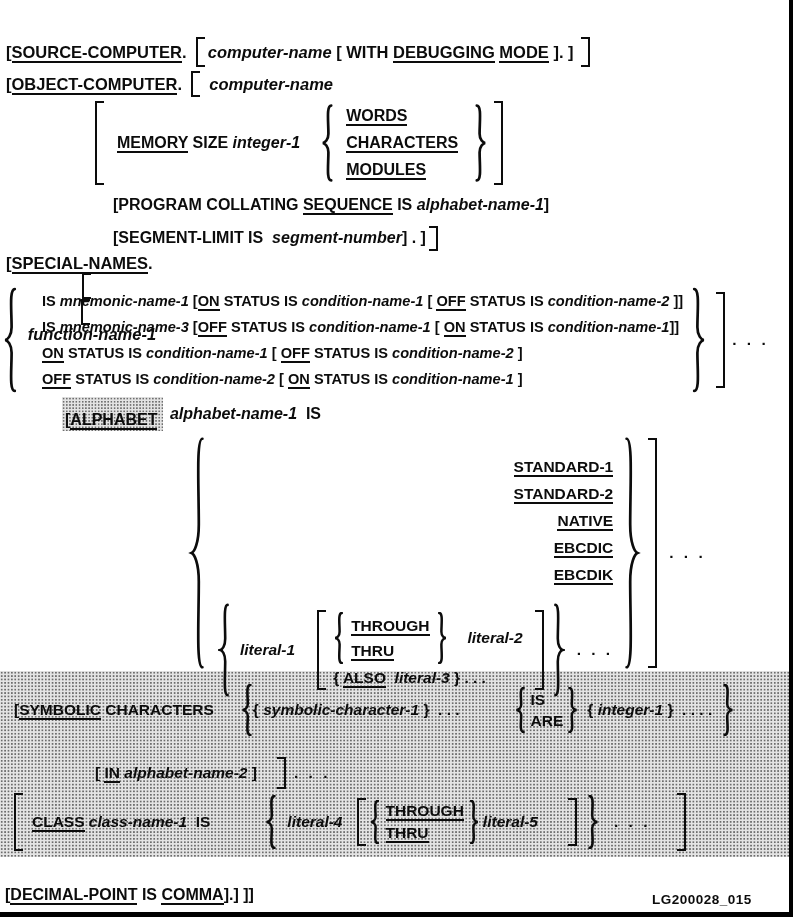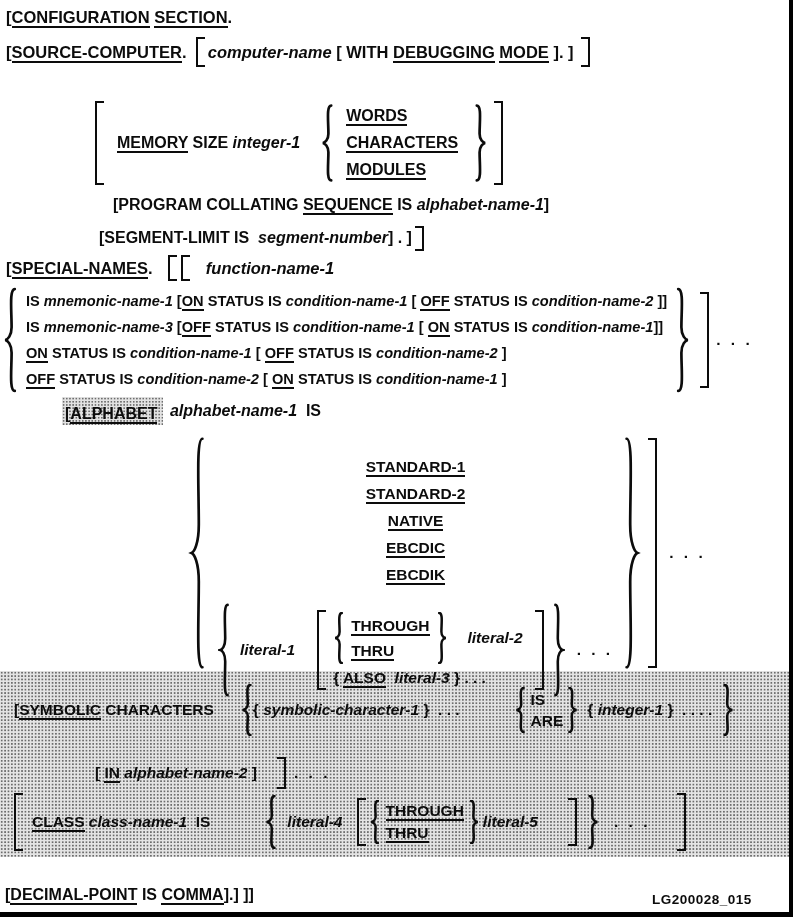--- a/index.html
+++ b/index.html
@@ -18,49 +18,51 @@
   .snline{height:26px;display:flex;align-items:center;font-size:14.6px;}
   .bk{box-sizing:border-box;width:9px;flex:none;border:2.7px solid #0c0c0c;}
   .bk.l{border-right:none;}
   .bk.r{border-left:none;}
   svg.brc{flex:none;display:block;}
   .dots{letter-spacing:3px;}
   .hl{
     background-color:#e3e3e3;
     background-image:radial-gradient(circle,#6e6e6e 0.9px,transparent 1px);
     background-size:3.2px 3.2px;
-    padding:8px 6px 2px 3px;
+    padding:14px 6px 2px 3px;
   }
   .shade{
     position:absolute;
     background-color:#e4e4e4;
     background-image:radial-gradient(circle,#6c6c6c 0.9px,transparent 1px);
     background-size:3.4px 3.4px;
   }
   .fs-lg{font-size:16.5px;}
   .caption{font-size:13.5px;letter-spacing:0.5px;}
 </style>
 </head>
 <body>
 
 <div class="page">
 
   <div class="shade" style="left:0;top:671px;width:789px;height:186px;"></div>
 
-  <div class="row fs-lg" style="left:6px;top:8px;">
-    <span class="seg"><span>[</span><span class="u">CONFIGURATION</span><span> </span><span class="u">SECTION</span><span>.</span></span>
-  </div>
 
   <div class="row fs-lg" style="left:6px;top:36px;height:32px;">
     <span class="seg"><span>[</span><span class="u">SOURCE-COMPUTER</span><span>.  </span></span>
     <span class="bk l" style="height:30px;"></span>
     <span class="seg" style="margin-left:3px;"><span class="i">computer-name</span><span> [ WITH </span><span class="u">DEBUGGING</span><span> </span><span class="u">MODE</span><span> ]. ]</span></span>
     <span class="bk r" style="height:30px;margin-left:7px;"></span>
   </div>
 
+  <div class="row fs-lg" style="left:6px;top:70px;height:28px;">
+    <span class="seg"><span>[</span><span class="u">OBJECT-COMPUTER</span><span>.  </span></span>
+    <span class="bk l" style="height:26px;"></span>
+    <span class="seg" style="margin-left:9px;"><span class="i">computer-name</span></span>
+  </div>
 
   <div class="row" style="left:95px;top:100px;height:86px;font-size:16px;">
     <span class="bk l" style="height:84px;"></span>
     <span class="seg" style="margin-left:13px;"><span class="u">MEMORY</span><span> SIZE </span><span class="i">integer-1</span></span>
     <svg class="brc" width="14" height="78" viewBox="0 0 20 100" preserveAspectRatio="none" style="margin-left:20px;">
         <path d="M16 2 C9 2 12 22 12 38 C12 46 7 49.5 4 50 C7 50.5 12 54 12 62 C12 78 9 98 16 98" fill="none" stroke="#0c0c0c" stroke-width="2.7" vector-effect="non-scaling-stroke" stroke-linecap="round"></path>
       </svg>
     <div class="col" style="margin-left:12px;">
       <div class="optline">
           <span class="seg"><span class="u">WORDS</span></span>
@@ -75,37 +77,37 @@
     <svg class="brc" width="14" height="78" viewBox="0 0 20 100" preserveAspectRatio="none" style="margin-left:16px;transform:scaleX(-1);">
         <path d="M16 2 C9 2 12 22 12 38 C12 46 7 49.5 4 50 C7 50.5 12 54 12 62 C12 78 9 98 16 98" fill="none" stroke="#0c0c0c" stroke-width="2.7" vector-effect="non-scaling-stroke" stroke-linecap="round"></path>
       </svg>
     <span class="bk r" style="height:84px;margin-left:6px;"></span>
   </div>
 
   <div class="row" style="left:113px;top:196px;font-size:16px;">
     <span class="seg"><span>[PROGRAM COLLATING </span><span class="u">SEQUENCE</span><span> IS </span><span class="i">alphabet-name-1</span><span>]</span></span>
   </div>
 
-  <div class="row" style="left:99px;top:224px;height:28px;font-size:16px;text-align:right;">
+  <div class="row" style="left:113px;top:224px;height:28px;font-size:16px;text-align:right;">
     <span class="seg"><span>[SEGMENT-LIMIT IS  </span><span class="i">segment-number</span><span>] . ]</span></span>
     <span class="bk r" style="height:25px;margin-left:3px;"></span>
   </div>
 
-  <div class="row fs-lg" style="left:6px;top:254px;height:28px;">
+  <div class="row fs-lg" style="left:6px;top:254px;height:28px;flex-direction:column;">
     <span class="seg"><span>[</span><span class="u">SPECIAL-NAMES</span><span>.  </span></span>
     <span class="bk l" style="height:26px;margin-left:6px;"></span>
     <span class="bk l" style="height:26px;margin-left:4px;"></span>
     <span class="seg" style="margin-left:16px;"><span class="i">function-name-1</span></span>
   </div>
 
   <div class="row" style="left:2px;top:285px;height:110px;">
     <svg class="brc" width="16" height="106" viewBox="0 0 20 100" preserveAspectRatio="none">
         <path d="M16 2 C9 2 12 22 12 38 C12 46 7 49.5 4 50 C7 50.5 12 54 12 62 C12 78 9 98 16 98" fill="none" stroke="#0c0c0c" stroke-width="2.7" vector-effect="non-scaling-stroke" stroke-linecap="round"></path>
       </svg>
-    <div class="col" style="margin-left:8px;">
+    <div class="col" style="margin-left:24px;">
       <div class="snline">
           <span class="seg"><span>IS </span><span class="i">mnemonic-name-1</span><span> [</span><span class="u">ON</span><span> STATUS IS </span><span class="i">condition-name-1</span><span> [ </span><span class="u">OFF</span><span> STATUS IS </span><span class="i">condition-name-2</span><span> ]]</span></span>
         </div>
       <div class="snline">
           <span class="seg"><span>IS </span><span class="i">mnemonic-name-3</span><span> [</span><span class="u">OFF</span><span> STATUS IS </span><span class="i">condition-name-1</span><span> [ </span><span class="u">ON</span><span> STATUS IS </span><span class="i">condition-name-1</span><span>]]</span></span>
         </div>
       <div class="snline">
           <span class="seg"><span class="u">ON</span><span> STATUS IS </span><span class="i">condition-name-1</span><span> [ </span><span class="u">OFF</span><span> STATUS IS </span><span class="i">condition-name-2</span><span> ]</span></span>
         </div>
       <div class="snline">
@@ -121,21 +123,21 @@
 
   <div class="row" style="left:62px;top:397px;font-size:16px;">
     <span class="hl seg"><span>[</span><span class="u">ALPHABET</span></span>
     <span class="seg" style="margin-left:2px;"><span> </span><span class="i">alphabet-name-1</span><span>  IS</span></span>
   </div>
 
   <div class="row" style="left:188px;top:428px;height:250px;">
     <svg class="brc" width="18" height="238" viewBox="0 0 20 100" preserveAspectRatio="none">
         <path d="M16 2 C9 2 12 22 12 38 C12 46 7 49.5 4 50 C7 50.5 12 54 12 62 C12 78 9 98 16 98" fill="none" stroke="#0c0c0c" stroke-width="2.7" vector-effect="non-scaling-stroke" stroke-linecap="round"></path>
       </svg>
-    <div class="col" style="margin-left:12px;min-width:330px;align-items:center;margin-top:44px;">
+    <div class="col" style="margin-left:12px;min-width:330px;align-items:flex-end;margin-top:44px;">
       <div class="optline">
           <span class="seg"><span class="u">STANDARD-1</span></span>
         </div>
       <div class="optline">
           <span class="seg"><span class="u">STANDARD-2</span></span>
         </div>
       <div class="optline">
           <span class="seg"><span class="u">NATIVE</span></span>
         </div>
       <div class="optline">

